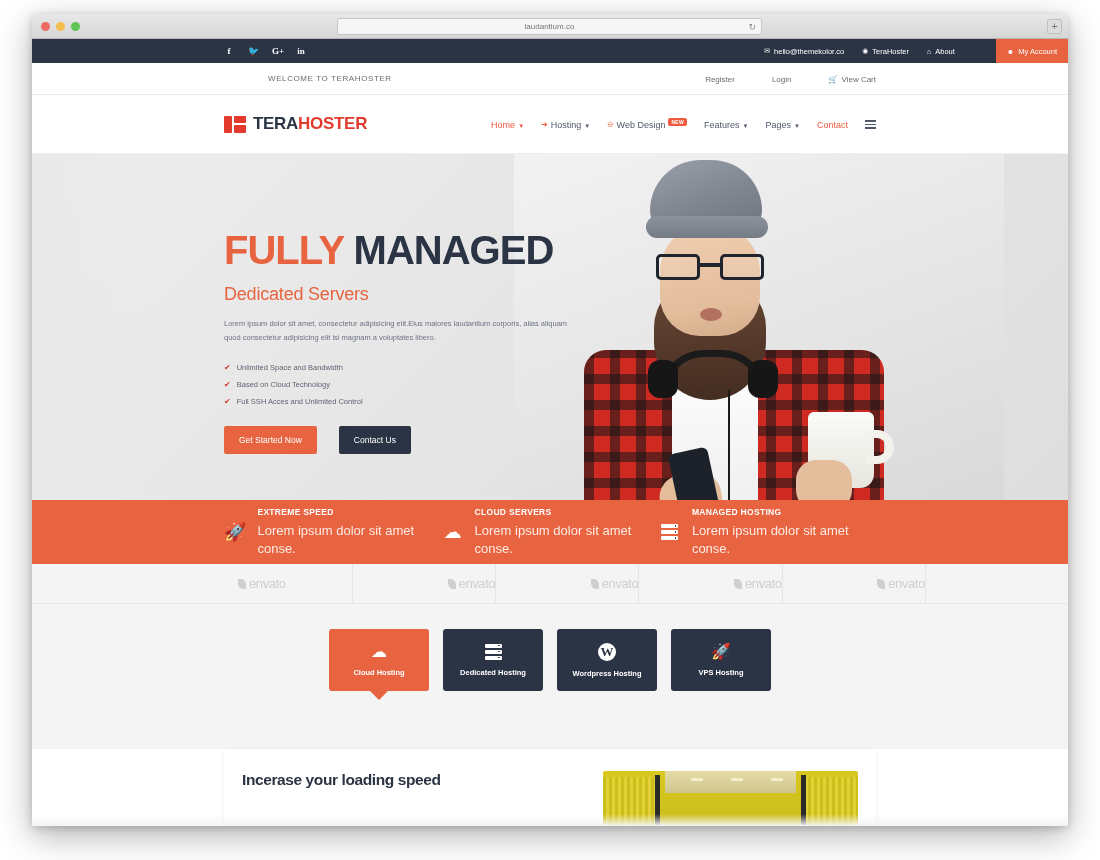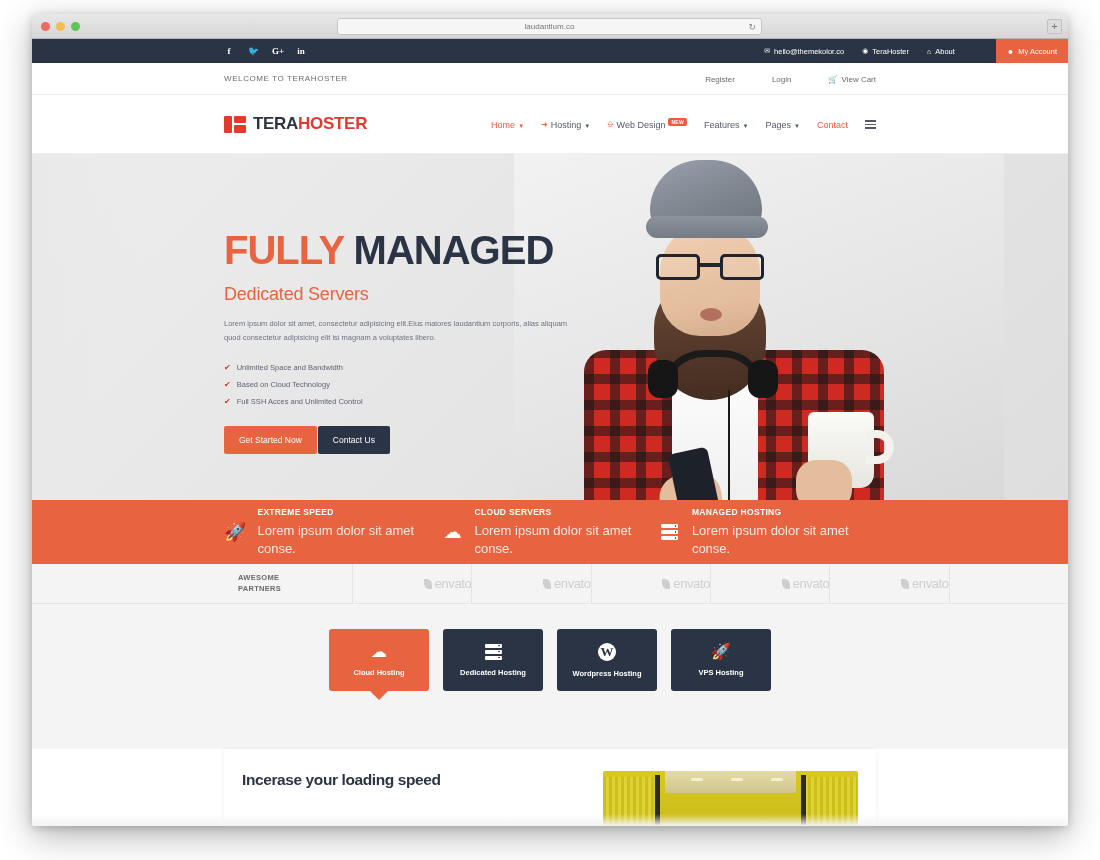--- a/index.html
+++ b/index.html
@@ -94,21 +94,21 @@
 
   
   .welcomebar {
     height: 32px; background: #ffffff;
     border-bottom: 1px solid #ececec;
     display: flex; align-items: center;
     position: relative;
     padding: 0 192px;
   }
   .welcome-text {
-    font-size: 8px; color: #6b6b6b; letter-spacing: .6px;
+    font-size: 8px; color: #6b6b6b; letter-spacing: .6px; margin-left: 44px;
   }
   .welcome-right {
     position: absolute; right: 192px; top: 0; height: 32px;
     display: flex; align-items: center; gap: 18px;
   }
   .welcome-right a {
     font-size: 8px; color: #6b6b6b; text-decoration: none;
     display: flex; align-items: center; gap: 3px; padding-left: 19px;
   }
 
@@ -298,21 +298,21 @@
     font-size: 7.5px; color: #6d7380; line-height: 1.85;
     width: 350px; margin-bottom: 18px;
   }
   .hero-list { list-style: none; margin-bottom: 20px; }
   .hero-list li {
     font-size: 7.5px; color: #5e6472;
     display: flex; align-items: center; gap: 6px;
     margin-bottom: 8px;
   }
   .hero-list li .chk { color: #d4352c; font-size: 8px; }
-  .hero-btns { display: flex; gap: 1px; }
+  .hero-btns { display: flex; gap: 22px; }
   .btn {
     font-size: 8.5px; color: #fff;
     padding: 9px 15px; border: none; border-radius: 2px;
     cursor: pointer; font-family: "Liberation Sans", sans-serif;
   }
   .btn.orange { background: #e8633f; }
   .btn.dark { background: #2b3444; }
 
   
   .features-strip {
@@ -645,26 +645,20 @@
         </span>
         <span>
           <span class="feat-title" style="display:block">MANAGED HOSTING</span>
           <span class="feat-desc">Lorem ipsum dolor sit amet conse.</span>
         </span>
       </div>
     </div>
 
     <div class="partners">
       <div class="partner-cell">
-        <div class="partners-label">
-          <span style="display:block">AWESOME</span>
-          <span style="display:block">PARTNERS</span>
-        </div>
-      </div>
-      <div class="partner-cell">
         <span class="envato">
             <i class="leaf"></i>
             <span>envato</span>
           </span>
       </div>
       <div class="partner-cell">
         <span class="envato">
             <i class="leaf"></i>
             <span>envato</span>
           </span>

